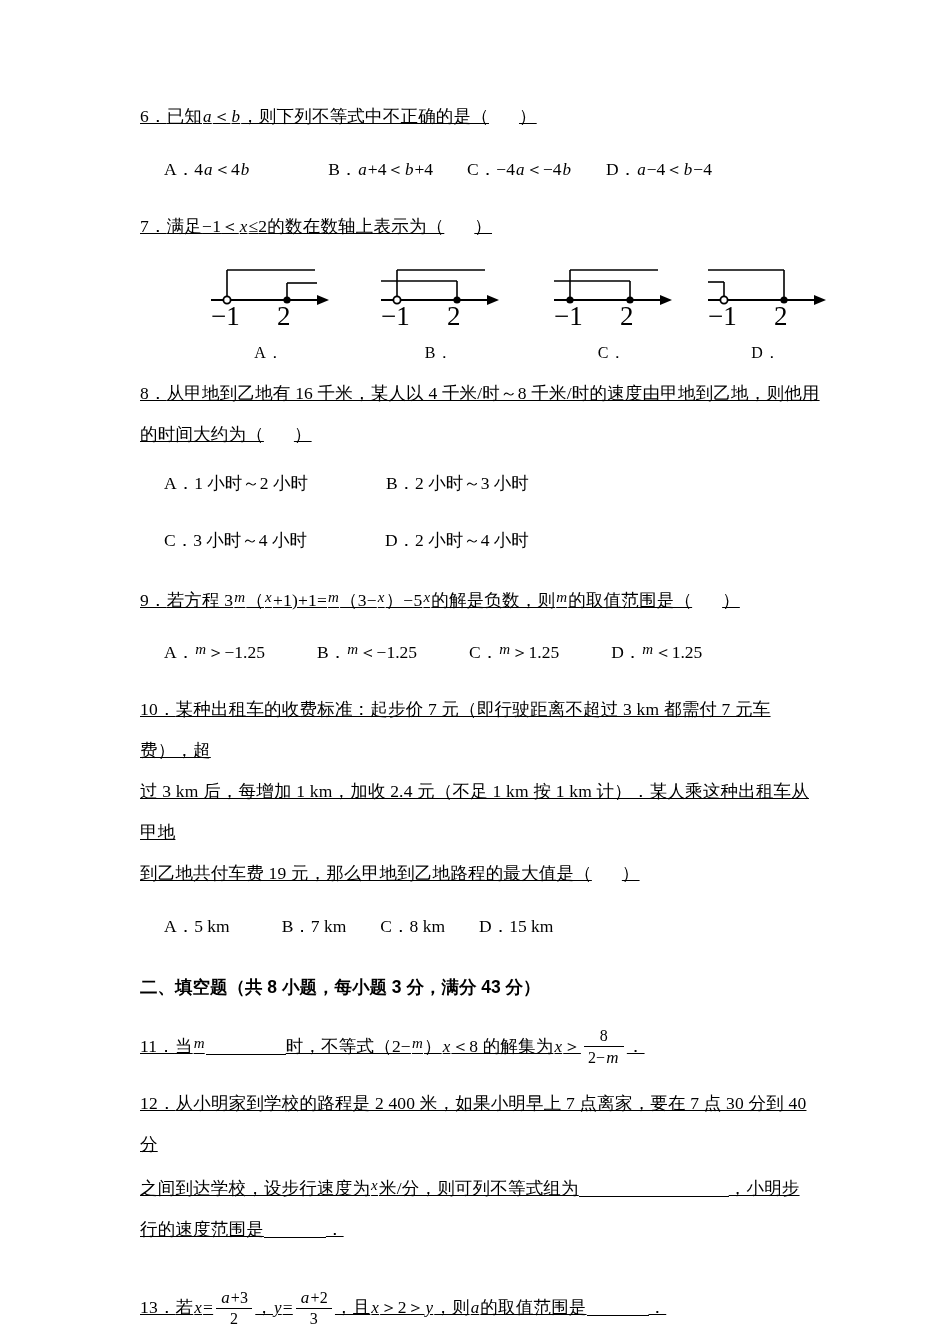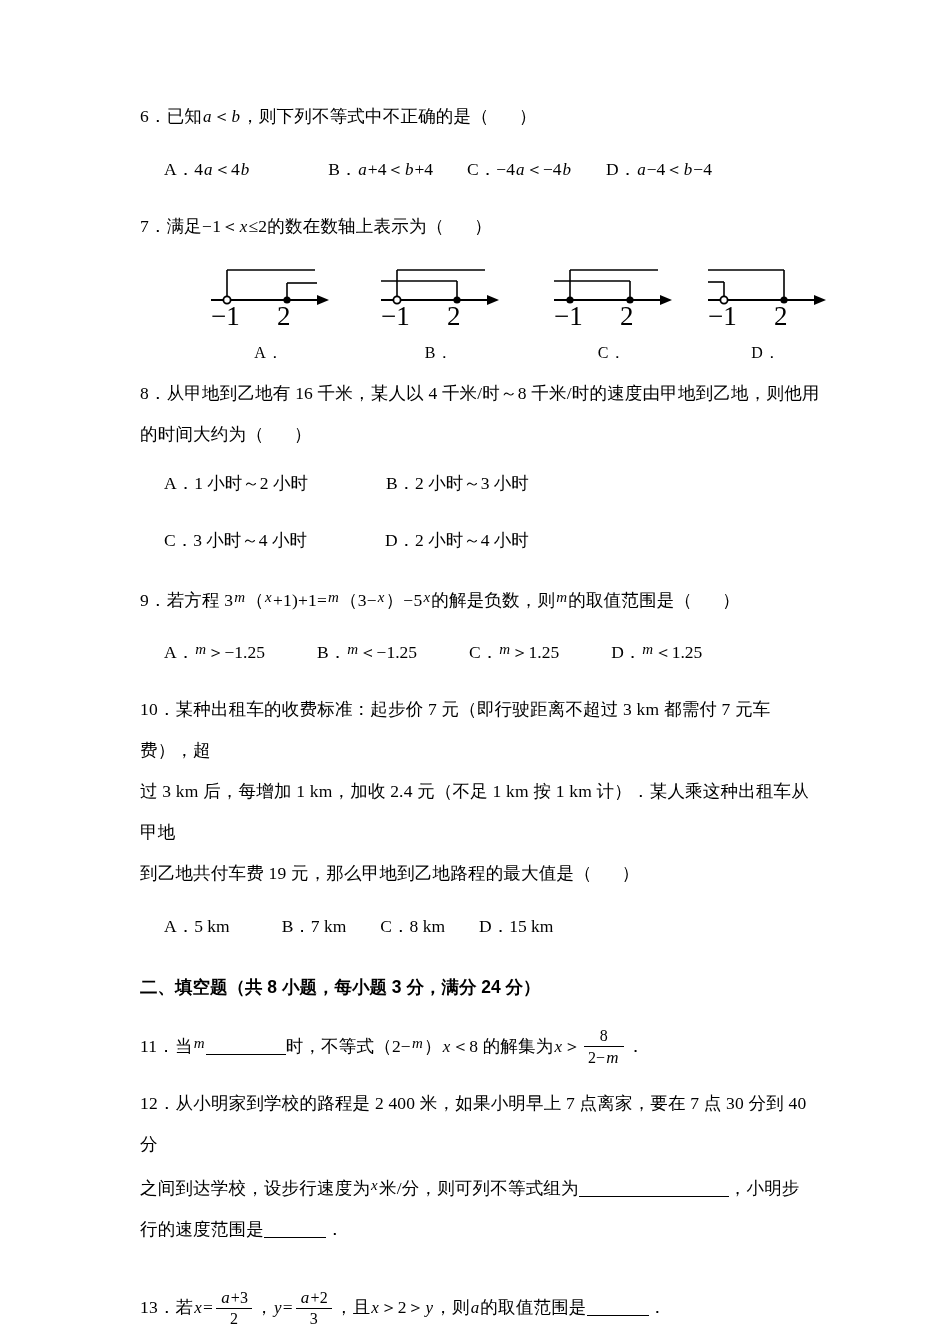--- a/index.html
+++ b/index.html
@@ -27,20 +27,21 @@
     top: 96px;
     width: 680px;
   }
 
   
   .q {
     font-size: 17.5px;
     line-height: 41px;
     margin: 0 0 0 0;
     letter-spacing: 0.2px;
+    text-decoration: underline;
   }
   .spacer-8  { height: 8px; }
   .spacer-12 { height: 12px; }
   .spacer-16 { height: 16px; }
   .spacer-20 { height: 20px; }
   .spacer-24 { height: 24px; }
 
   .opts {
     font-size: 17.5px;
     line-height: 41px;
@@ -280,21 +281,21 @@
   </div>
 
   <div class="spacer-12"></div>
 
   <div class="opts">
     <span class="opt"><span>A．</span><span>5 km</span></span><span class="gap-lg"></span><span class="opt"><span>B．</span><span>7 km</span></span><span class="gap-md"></span><span class="opt"><span>C．</span><span>8 km</span></span><span class="gap-md"></span><span class="opt"><span>D．</span><span>15 km</span></span>
   </div>
 
   <div class="spacer-20"></div>
 
-  <div class="section-head">二、填空题（共 8 小题，每小题 3 分，满分 24 分）</div>
+  <div class="section-head">二、填空题（共 8 小题，每小题 3 分，满分 43 分）</div>
 
   <div class="spacer-12"></div>
 
   <div class="q" style="line-height:48px;">
     <span>11．</span><span>当</span><span class="vr">m</span><span class="blank blank-m"></span><span>时，不等式（2−</span><span class="vr">m</span><span>）</span><span class="v">x</span><span>＜8 的解集为</span><span class="v">x</span><span>＞</span><span class="frac"><span class="top">8</span><span class="bot"><span>2−</span><span class="v">m</span></span></span><span>．</span>
   </div>
 
   <div class="spacer-12"></div>
 
   <div class="q">

